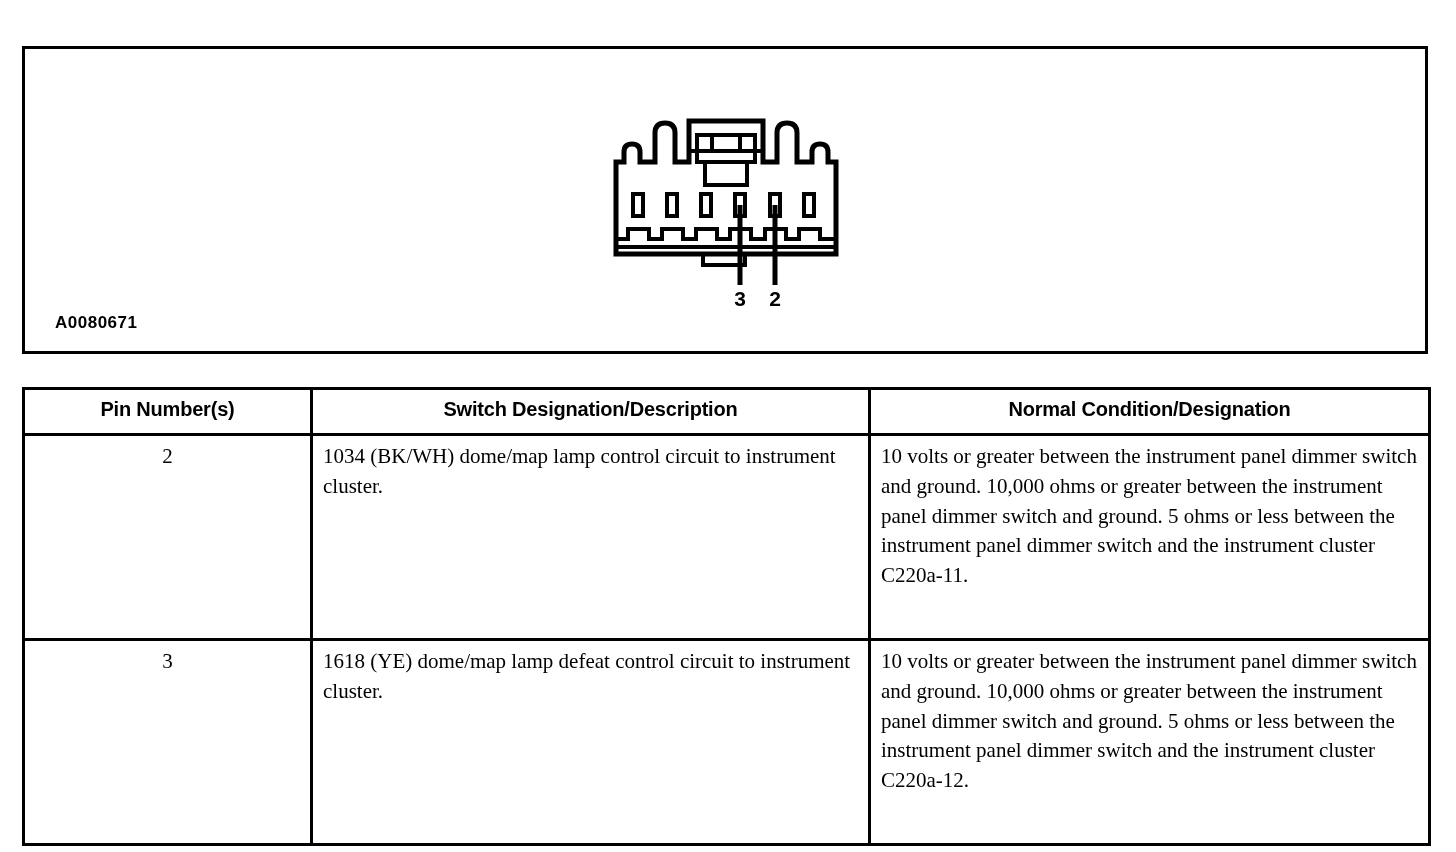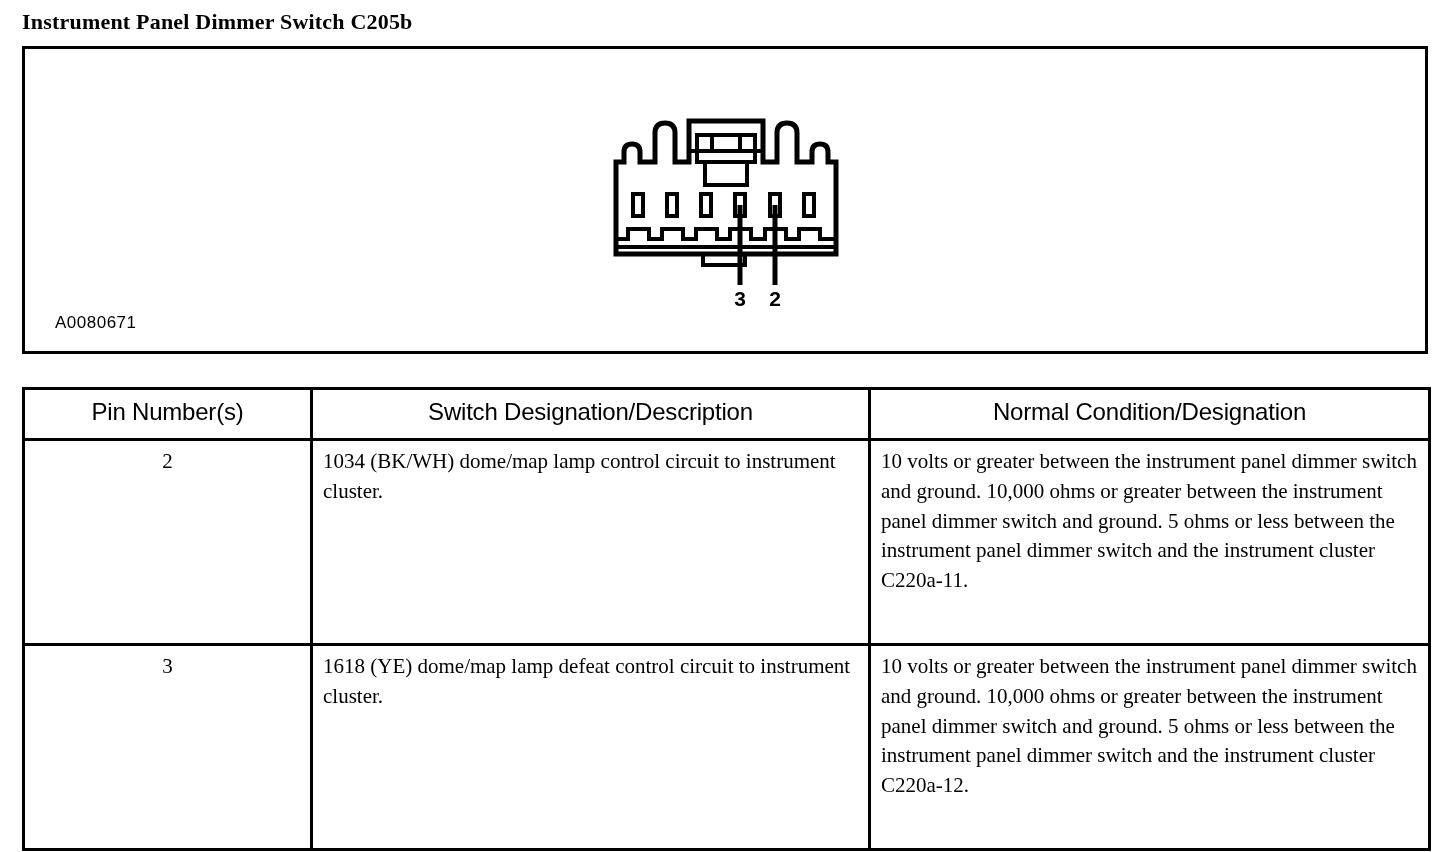--- a/index.html
+++ b/index.html
@@ -57,21 +57,21 @@
     left: 568px;
     top: 50px;
     width: 270px;
     height: 210px;
   }
   .figure-id {
     position: absolute;
     left: 30px;
     bottom: 18px;
     font-family: "Liberation Sans", "DejaVu Sans", sans-serif;
-    font-weight: normal;
+    font-weight: bold;
     font-size: 17px;
     letter-spacing: 0.5px;
   }
 
   
   .pin-table {
     position: absolute;
     left: 22px;
     top: 387px;
     width: 1406px;
@@ -84,22 +84,22 @@
   .pin-table col.c-meas  { width: 560px; }
 
   .pin-table th,
   .pin-table td {
     border: 3px solid #000000;
     vertical-align: top;
     padding: 6px 10px 10px 10px;
   }
   .pin-table thead th {
     font-family: "Liberation Sans", "DejaVu Sans", sans-serif;
-    font-weight: normal;
-    font-size: 24px;
+    font-weight: bold;
+    font-size: 20px;
     text-align: center;
     padding-top: 8px;
     padding-bottom: 12px;
     white-space: nowrap;
     letter-spacing: -0.2px;
   }
   .cell-pin {
     text-align: center;
     font-size: 21px;
     line-height: 1.42;
@@ -126,21 +126,20 @@
   .row-1 .cell-meas { height: 186px; }
   .row-2 .cell-pin,
   .row-2 .cell-desc,
   .row-2 .cell-meas { height: 186px; }
 </style>
 </head>
 <body>
 
 <div class="page">
 
-  <div class="doc-title">Instrument Panel Dimmer Switch C205b</div>
 
   <div class="figure-panel">
 
     <div class="connector-wrap">
       <svg class="figure-canvas" viewBox="0 0 270 210" xmlns="http://www.w3.org/2000/svg">
         <g fill="none" stroke="#000000" stroke-width="5" stroke-linejoin="miter" stroke-linecap="butt">
 
           <path d="M 31,63
                    L 31,53
                    Q 31,45 39,45

